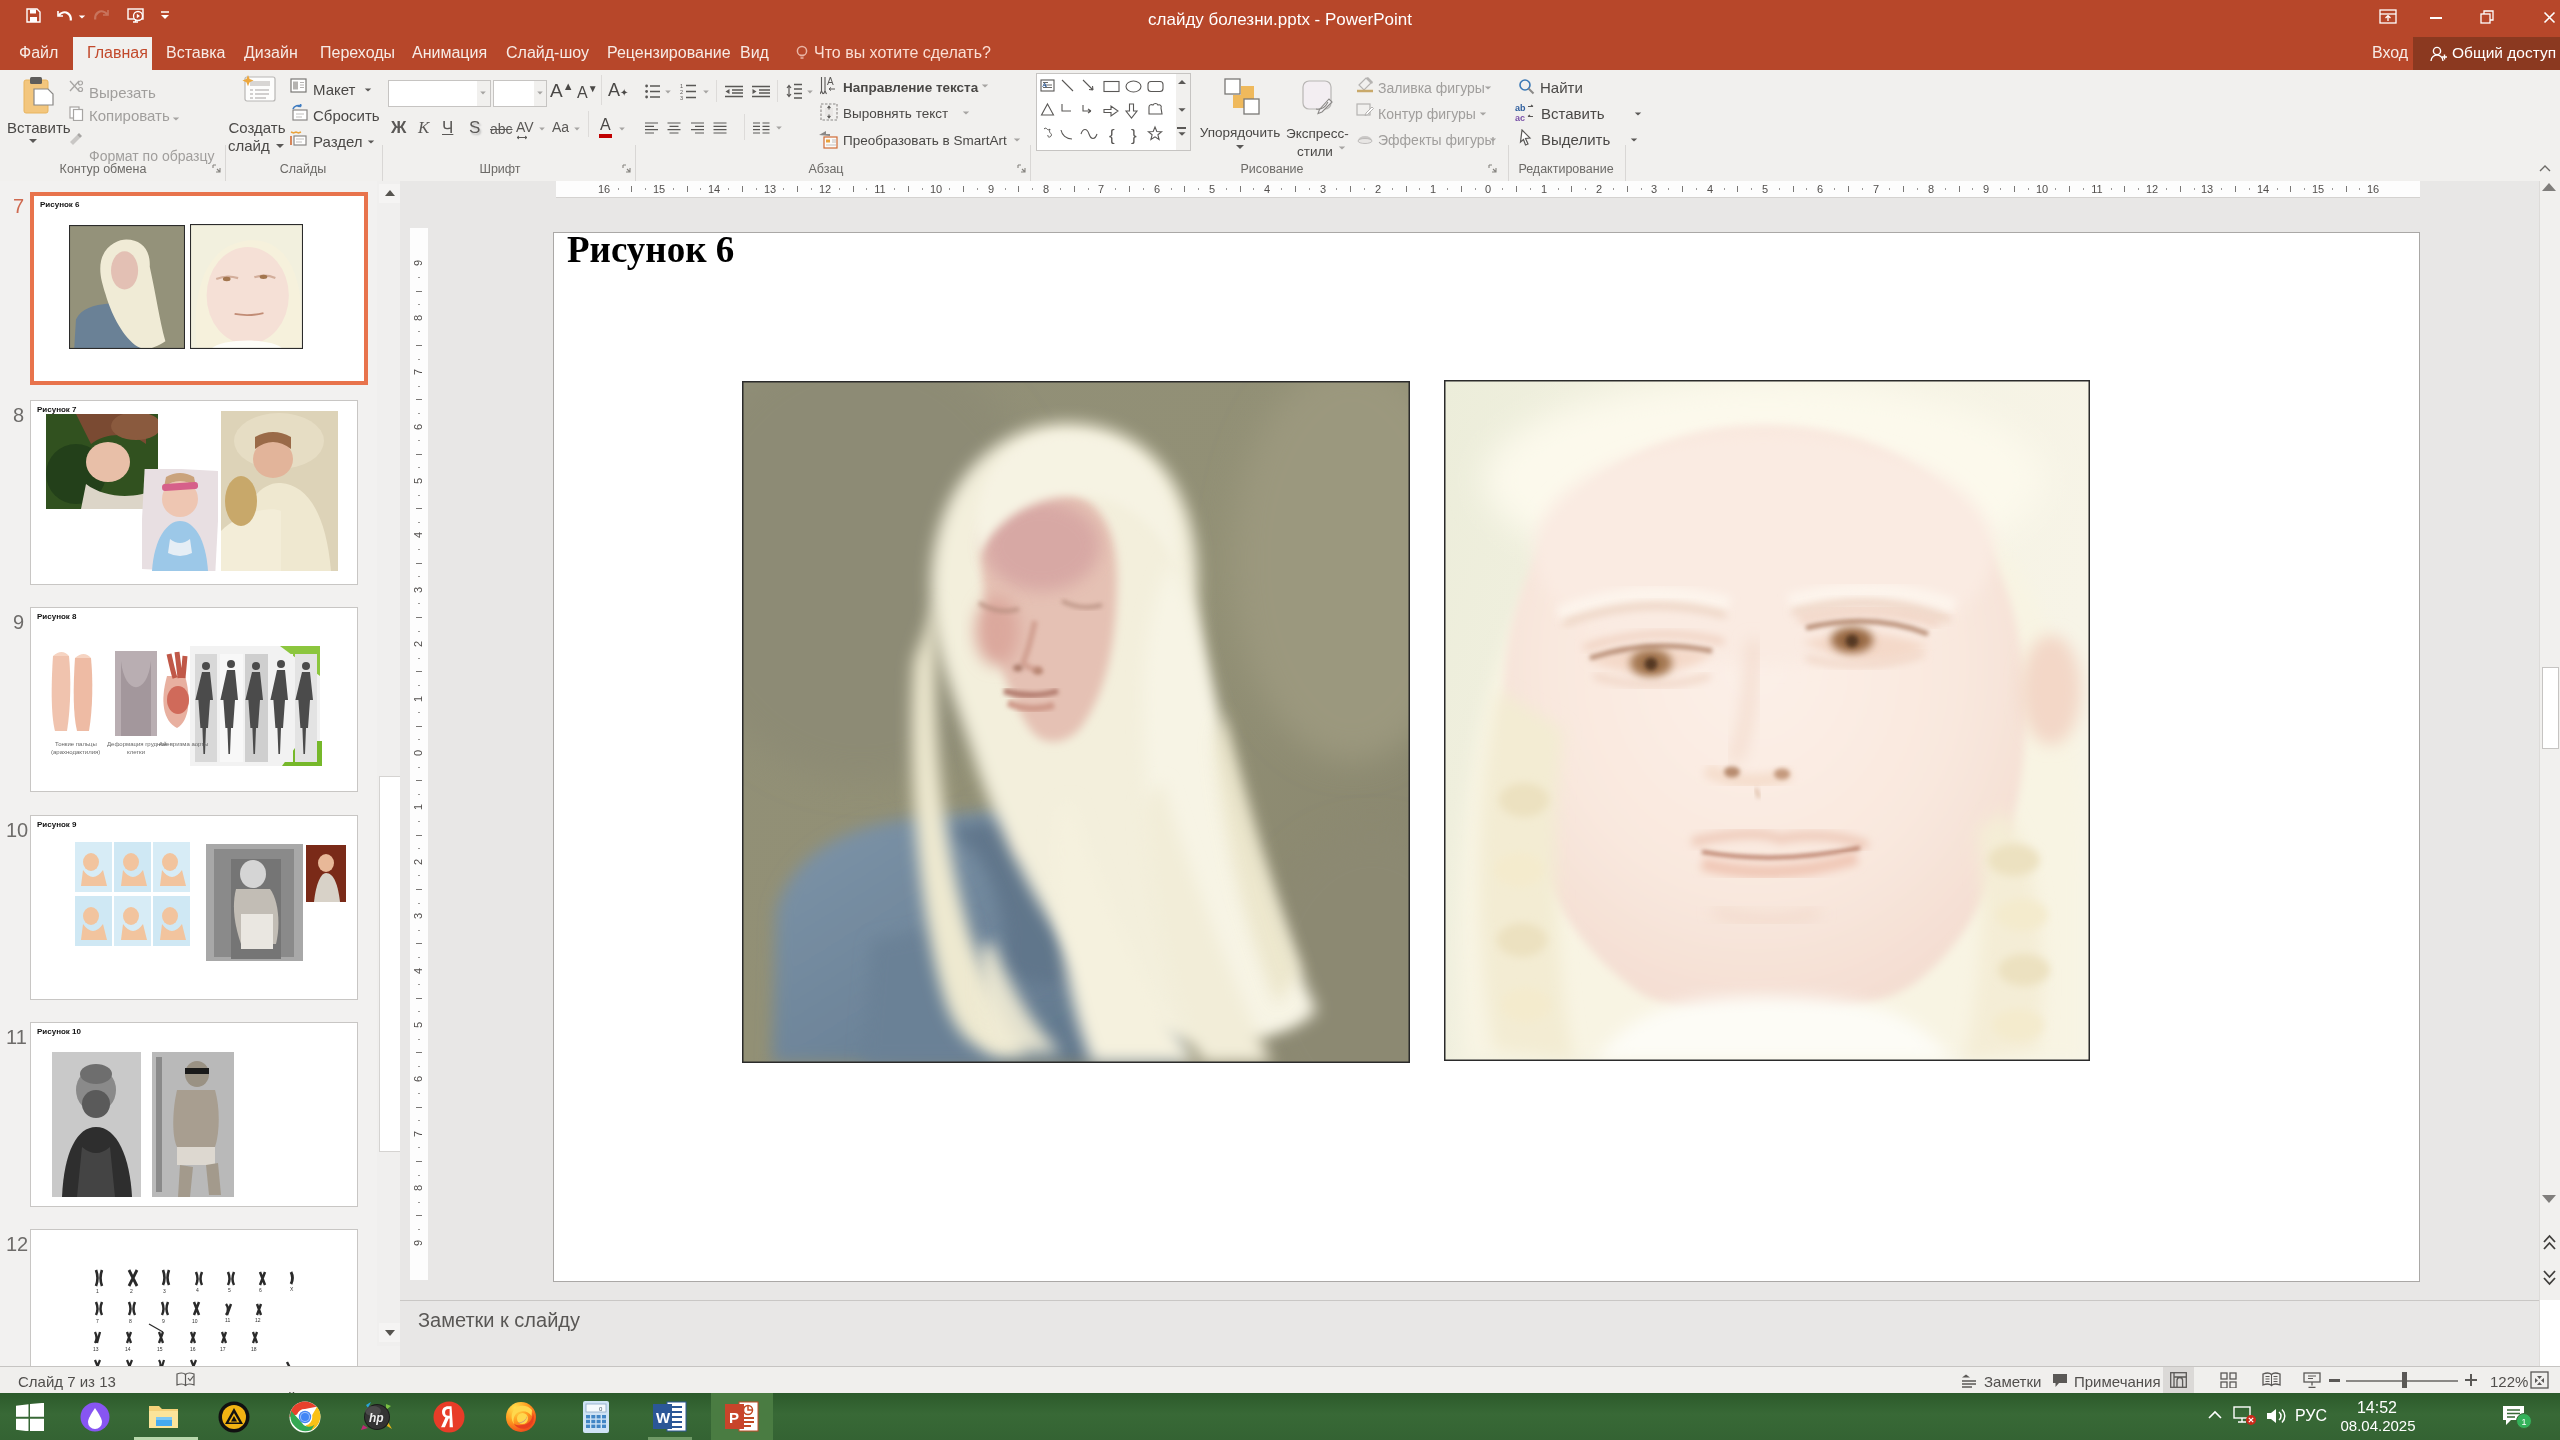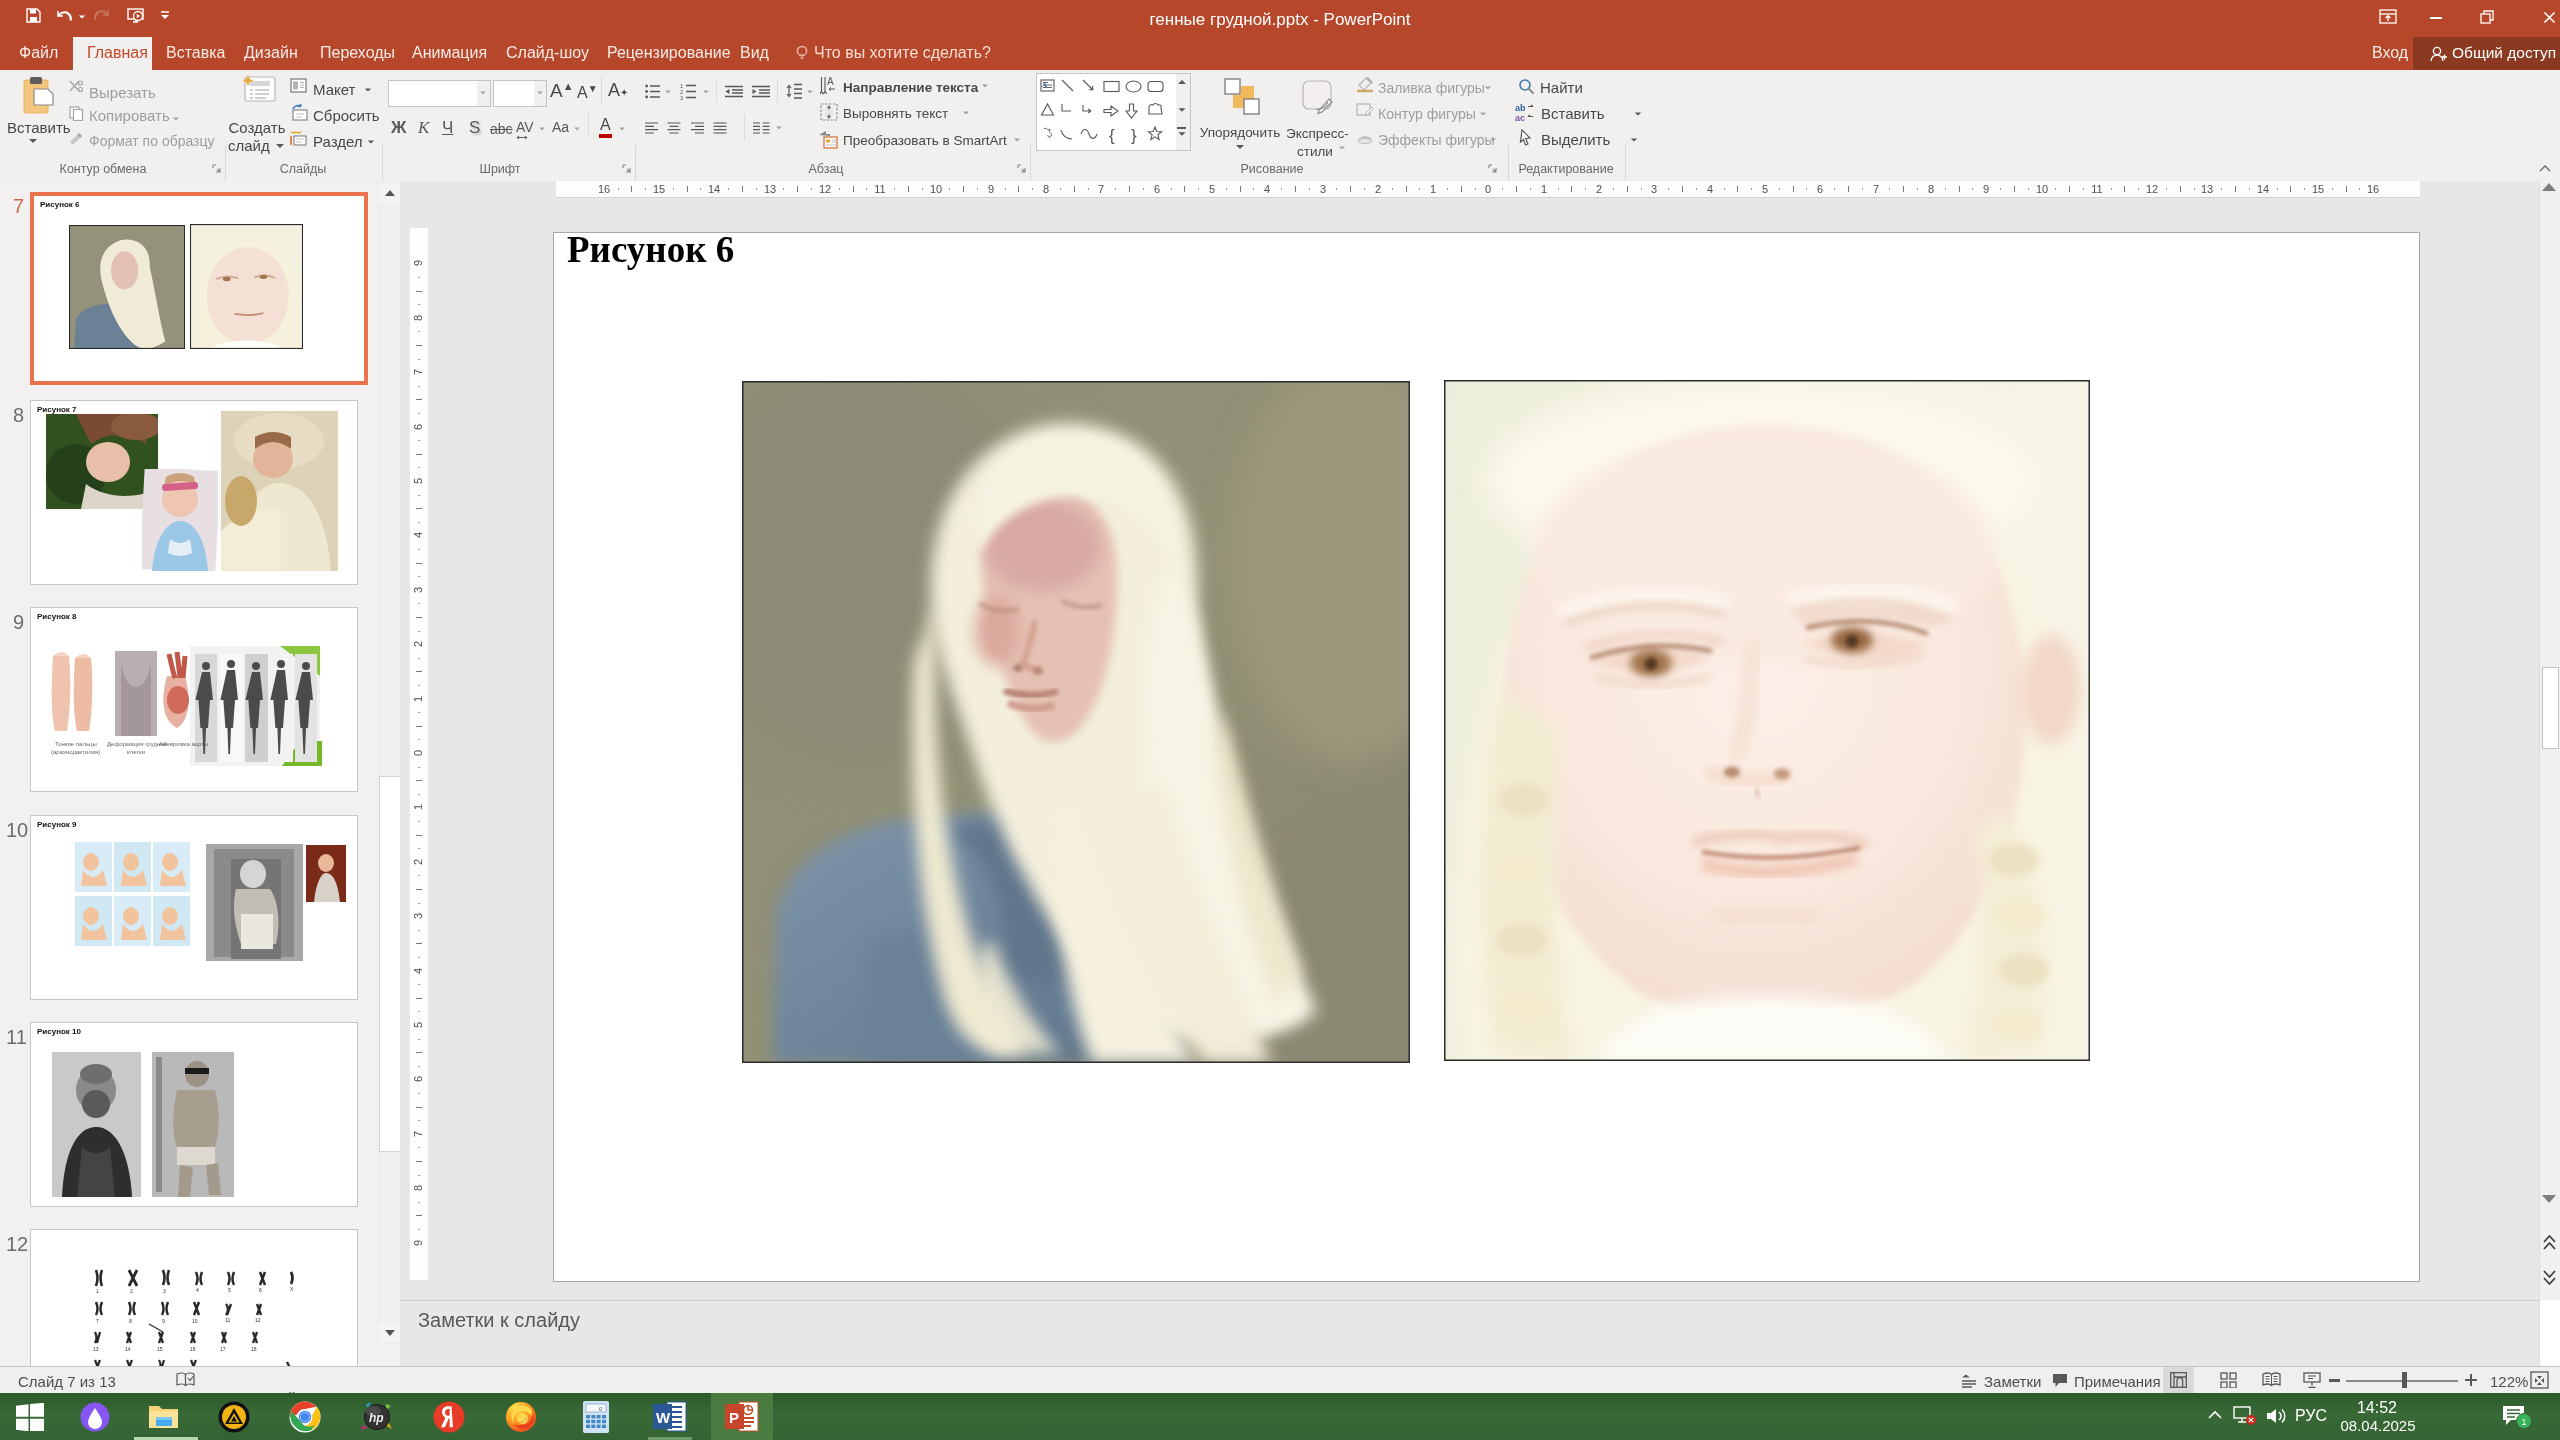--- a/index.html
+++ b/index.html
@@ -49,21 +49,21 @@
     <rect x="1" y="1" width="15" height="10" fill="none" stroke="#fff" stroke-width="1.4"></rect>
     <circle cx="11" cy="8" r="4.5" fill="#b7472a" stroke="#fff" stroke-width="1.3"></circle>
     <path d="M9.8 5.8 L13 8 L9.8 10.2 z" fill="#fff"></path>
     <path d="M8.5 11 v3 M6 14 h5" stroke="#fff" stroke-width="1.3"></path>
   </svg>
 
   <svg class="abs" style="left:160px;top:11px" width="10" height="12" viewBox="0 0 10 12">
     <path d="M1 1 h8" stroke="#fff" stroke-width="1.5"></path>
     <path d="M1 4 L5 8 L9 4 z" fill="#fff"></path>
   </svg>
-  <div class="abs" style="left:0;top:10px;width:2560px;text-align:center;font-size:17px;color:#fff;">генные грудной.pptx - PowerPoint</div>
+  <div class="abs" style="left:0;top:10px;width:2560px;text-align:center;font-size:17px;color:#fff;">слайду болезни.pptx - PowerPoint</div>
 
   <svg class="abs" style="left:2379px;top:9px" width="18" height="17" viewBox="0 0 18 17">
     <rect x="1" y="1" width="16" height="13" fill="none" stroke="#fff" stroke-width="1.3"></rect>
     <path d="M1 5 h16" stroke="#fff" stroke-width="1.3"></path>
     <path d="M9 12 v-5 M6.5 9 L9 6.7 L11.5 9" fill="none" stroke="#fff" stroke-width="1.3"></path>
   </svg>
   <div class="abs" style="left:2430px;top:17px;width:12px;height:2px;background:#fff"></div>
   <svg class="abs" style="left:2480px;top:10px" width="14" height="14" viewBox="0 0 14 14">
     <rect x="1" y="4" width="9" height="9" fill="none" stroke="#fff" stroke-width="1.3"></rect>
     <path d="M4 4 V1 H13 V10 H10" fill="none" stroke="#fff" stroke-width="1.3"></path>
@@ -121,21 +121,21 @@
   <svg class="abs" style="left:69px;top:36px" width="15" height="15" viewBox="0 0 15 15">
     <rect x="1" y="1" width="9" height="11" fill="#fff" stroke="#a7a5a3" stroke-width="1.2"></rect>
     <rect x="4.5" y="3.5" width="9" height="11" fill="#fff" stroke="#a7a5a3" stroke-width="1.2"></rect>
   </svg>
   <div class="rdis" style="left:89px;top:37px;">Копировать</div>
   <div class="darrg" style="left:172px;top:47px;transform:scale(0.8)"></div>
   <svg class="abs" style="left:68px;top:62px" width="17" height="16" viewBox="0 0 17 16">
     <path d="M2 10 L9 3 l3 3 -7 7 z" fill="#c9c7c5"></path>
     <path d="M9 3 l2-2 3 3 -2 2 z" fill="#a7a5a3"></path>
   </svg>
-  <div class="rdis" style="left:89px;top:63px;font-size:14px;">Формат по образцу</div>
+  <div class="rdis" style="left:89px;top:78px;font-size:14px;">Формат по образцу</div>
   <div class="glabel" style="left:3px;">Контур обмена</div>
   <svg class="abs" style="left:212px;top:94px" width="9" height="9" viewBox="0 0 9 9">
     <path d="M1 1 v3 M1 1 h3 M8 4 v4 h-4 M8 8 l-3-3 M8 8 l-2.2 0 M8 8 l0 -2.2" stroke="#85837f" stroke-width="1.1" fill="none"></path>
   </svg>
 
   <svg class="abs" style="left:240px;top:5px" width="36" height="32" viewBox="0 0 36 32">
     <rect x="5" y="2" width="30" height="24" rx="2" fill="#fdfdfc" stroke="#b8b6b4" stroke-width="1.2"></rect>
     <rect x="10" y="6" width="20" height="5" fill="#d8d6d4"></rect>
     <path d="M10 15 h3 M15 15 h14 M10 19 h3 M15 19 h14 M10 23 h3 M15 23 h11" stroke="#c2c0be" stroke-width="1.4"></path>
     <path d="M8 0 l1.6 4 4 1.6 -4 1.6 -1.6 4 -1.6 -4 -4 -1.6 4 -1.6 z" fill="#eda73c"></path>

